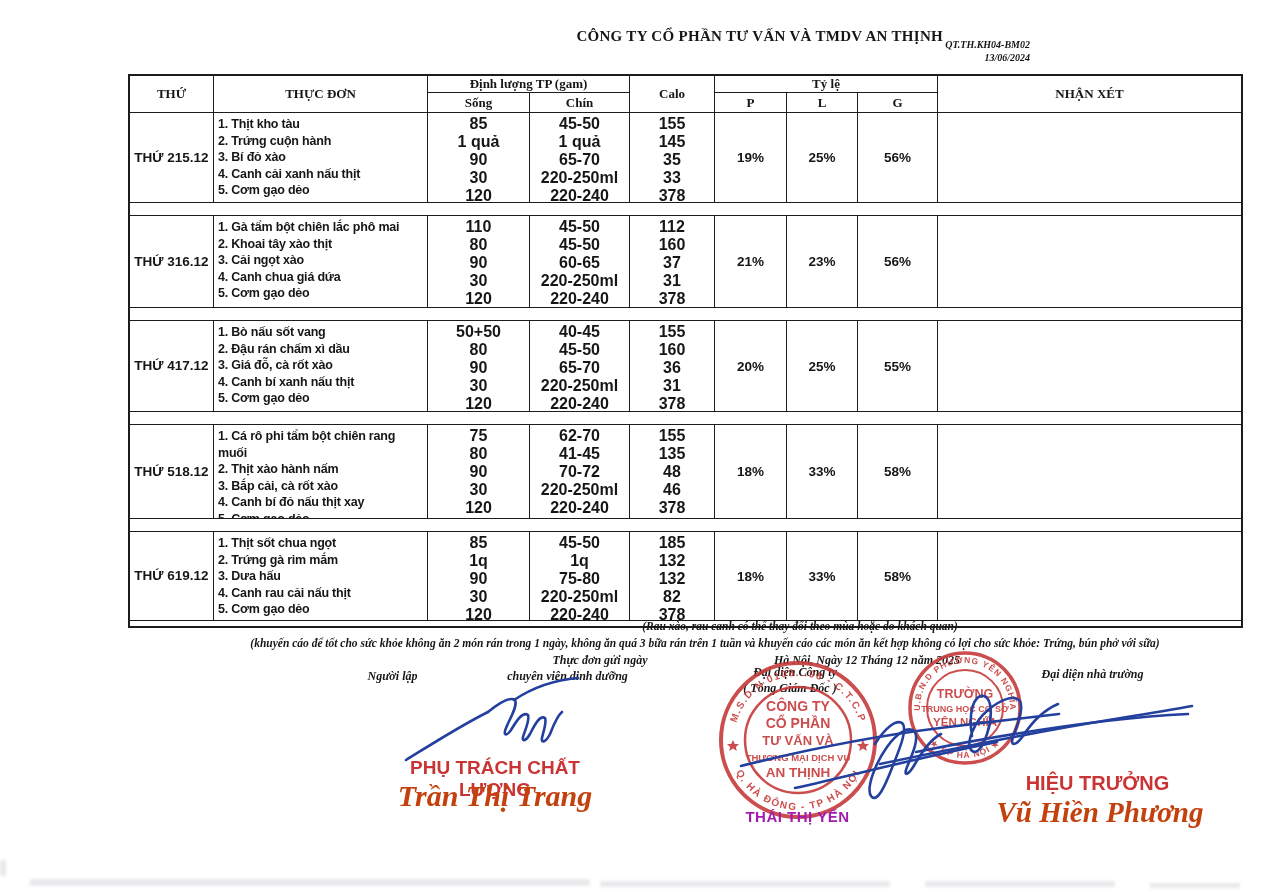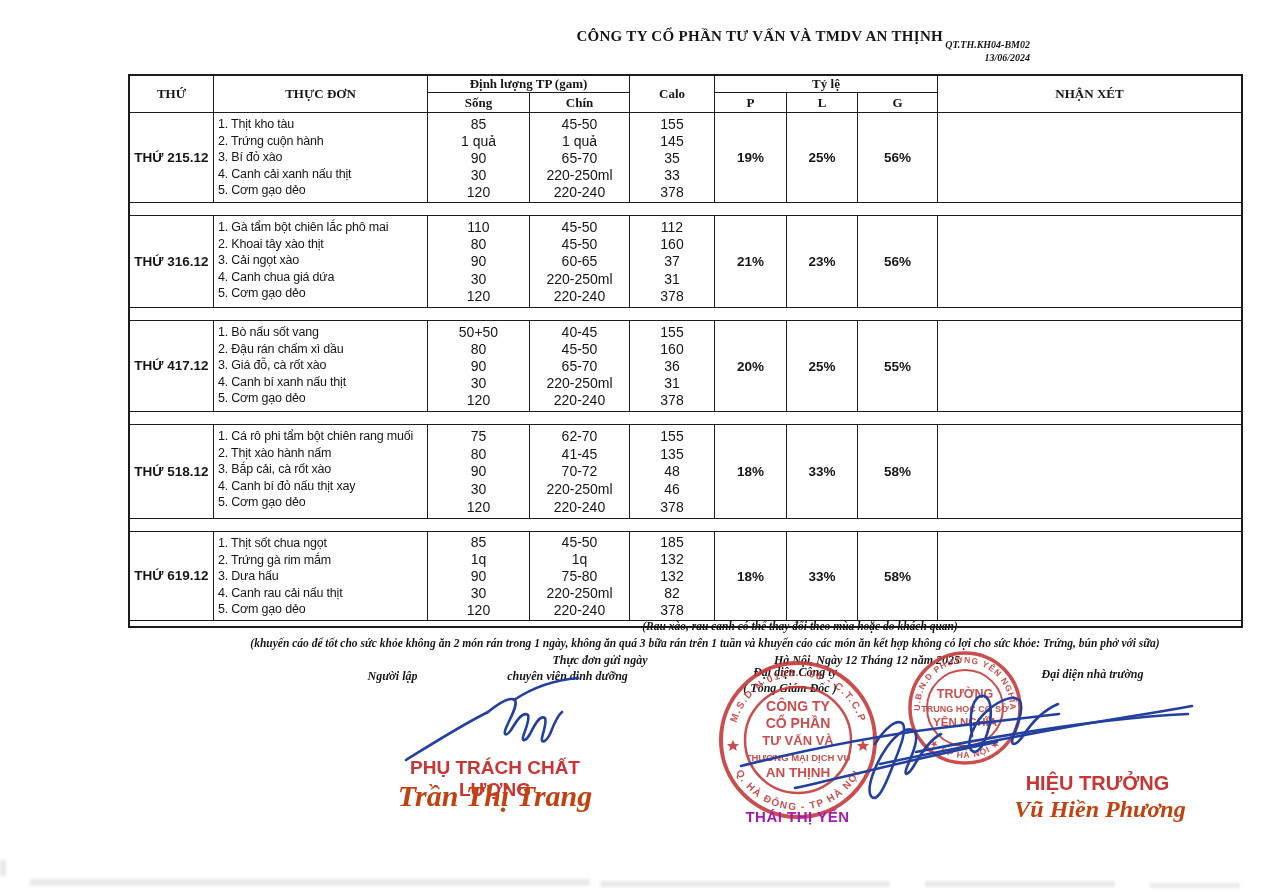--- a/index.html
+++ b/index.html
@@ -27,24 +27,24 @@
   .h-calo{grid-row:1/3;grid-column:5}
   .h-ratio{grid-row:1;grid-column:6/9;border-bottom:1.2px solid #1c1c1c}
   .h-p{grid-row:2;grid-column:6}.h-l{grid-row:2;grid-column:7}.h-g{grid-row:2;grid-column:8}
   .h-remark{grid-row:1/3;grid-column:9;border-right:none}
 
   .block{border-bottom:1.6px solid #1c1c1c;}
   .cell{border-right:1.2px solid #1c1c1c;overflow:hidden;box-sizing:border-box;}
   .cell.last{border-right:none;}
   .day{display:flex;flex-direction:row;align-items:center;justify-content:center;
        font-family:"Liberation Sans",sans-serif;font-weight:bold;font-size:13.5px;line-height:18px;}
-  .menu{font-family:"Liberation Sans",sans-serif;font-weight:normal;font-size:12.5px;
+  .menu{font-family:"Liberation Sans",sans-serif;font-weight:bold;font-size:12.5px;
         letter-spacing:-0.2px;line-height:16.5px;padding:3px 3px 0 4px;}
   .vals{display:flex;flex-direction:column;justify-content:space-around;text-align:center;
-        font-family:"Liberation Sans",sans-serif;font-weight:normal;font-size:14px;padding:2px 0;}
+        font-family:"Liberation Sans",sans-serif;font-weight:bold;font-size:16px;padding:2px 0;}
   .pct{display:flex;align-items:center;justify-content:center;
        font-family:"Liberation Sans",sans-serif;font-weight:bold;font-size:13.5px;text-align:right;}
   .spacer{height:12px;border-bottom:1.6px solid #1c1c1c;}
   .spacer-final{height:5px;}
 
   
   .note{position:absolute;font-weight:bold;font-style:italic;font-size:11.5px;text-align:center;}
   .lbl{position:absolute;font-weight:bold;font-style:italic;font-size:12px;text-align:center;}
 
   .redbold{position:absolute;color:#cb3434;font-family:"Liberation Sans",sans-serif;
@@ -338,21 +338,21 @@
       <textPath href="#ss-bot" startOffset="50%" text-anchor="middle">★ T.P HÀ NỘI ★</textPath>
     </text>
     <g fill="#c63a3a" font-family="Liberation Sans, sans-serif" font-weight="bold" text-anchor="middle">
       <text x="63" y="53" font-size="12.5">TRƯỜNG</text>
       <text x="63" y="67" font-size="9">TRUNG HỌC CƠ SỞ</text>
       <text x="63" y="81" font-size="11.5">YÊN NGHĨA</text>
     </g>
   </svg>
 
   <div class="redbold" style="left:1000px;top:772px;width:195px;font-size:20px">HIỆU TRƯỞNG</div>
-  <div class="script" style="left:985px;top:796px;width:230px;font-size:24px">Vũ Hiền Phương</div>
+  <div class="script" style="left:985px;top:796px;width:230px;font-size:29px">Vũ Hiền Phương</div>
 
   <svg class="sig" style="left:402px;top:670px" width="180" height="95" viewBox="0 0 180 95">
     <g fill="none" stroke="#24409f" stroke-width="2.6" stroke-linecap="round">
       <path d="M4,90 C30,74 58,56 86,42"></path>
       <path d="M86,42 C96,34 108,26 113,30 C116,36 108,48 104,58 C101,65 104,67 109,60 C115,50 121,41 126,45 C128,50 123,60 121,67 C120,72 124,71 128,64 C133,54 138,45 143,48 C145,53 141,62 140,68 C139,74 144,72 148,64 C152,54 155,46 160,42"></path>
       <path d="M112,30 C130,18 152,10 176,8"></path>
     </g>
   </svg>
 
   <svg class="sig" style="left:735px;top:692px" width="330" height="125" viewBox="0 0 330 125">

